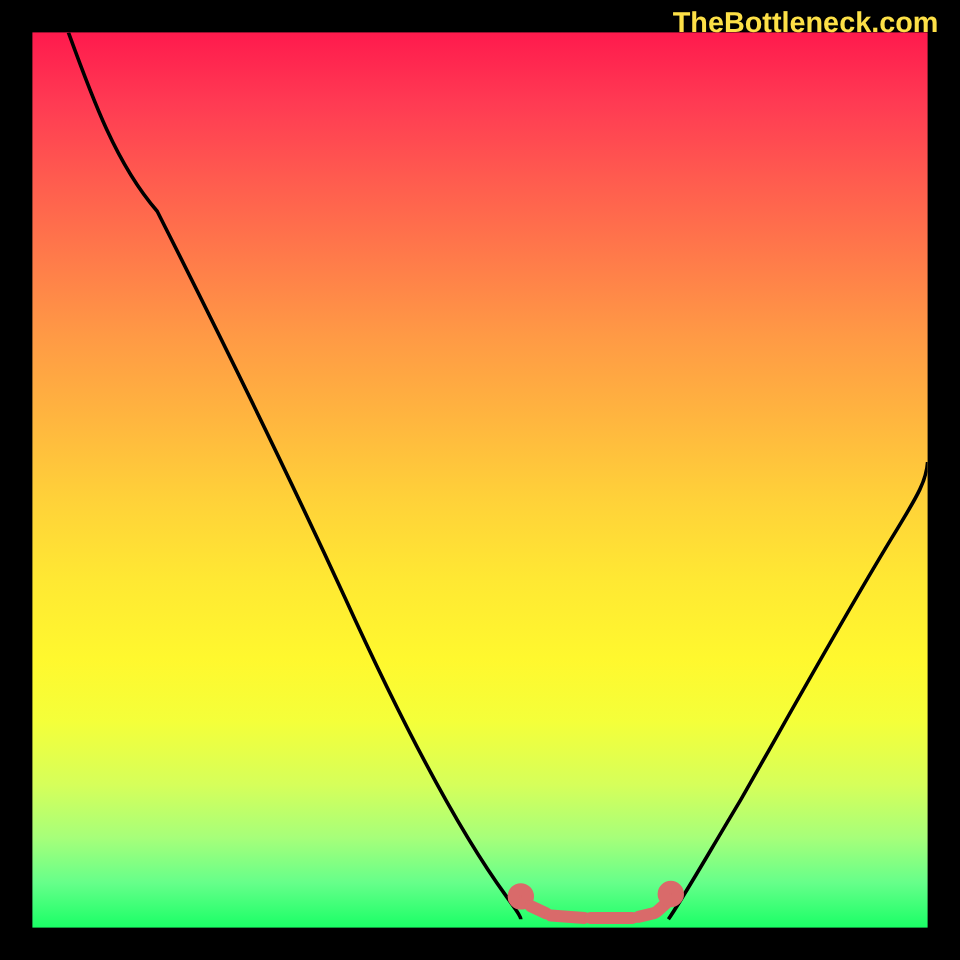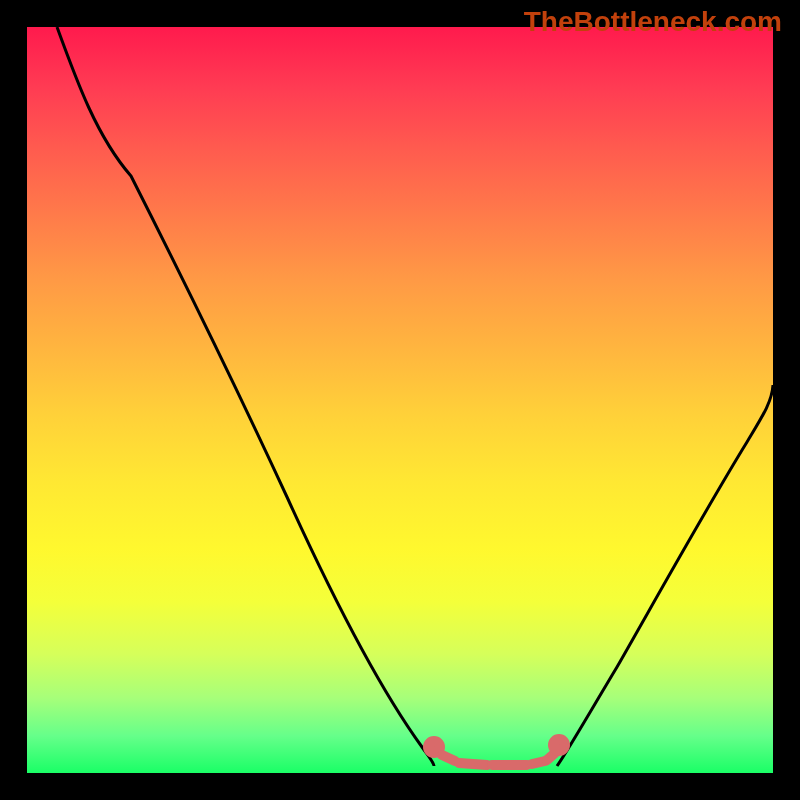--- a/index.html
+++ b/index.html
@@ -14,22 +14,22 @@
   .container {
     position: relative;
     width: 800px;
     height: 800px;
     background: #000;
   }
   .watermark {
     position: absolute;
     top: 6px;
     right: 18px;
-    color: #c2410c;
-    font-size: 28px;
+    color: #fde047;
+    font-size: 24px;
     font-weight: 600;
     z-index: 10;
   }
   .plot-area {
     position: absolute;
     left: 27px;
     top: 27px;
     width: 746px;
     height: 746px;
     

